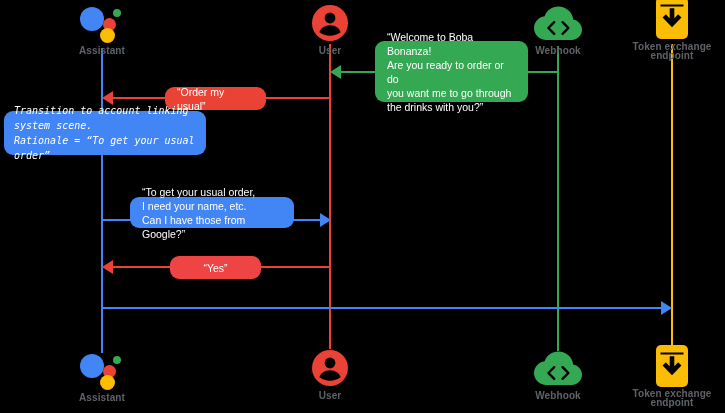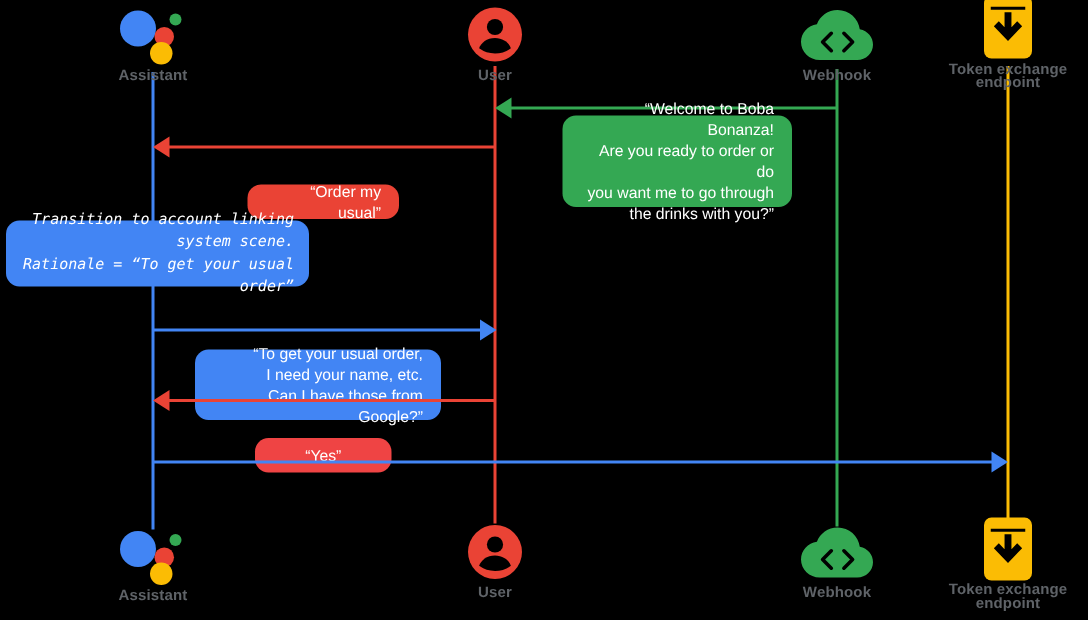--- a/index.html
+++ b/index.html
@@ -72,26 +72,25 @@
     border-bottom: 7px solid transparent;
   }
   .arrow-head.left  { border-right: 11px solid currentColor; }
   .arrow-head.right { border-left: 11px solid currentColor; }
 
   
   .bubble {
     position: absolute;
     border-radius: 9px;
     color: #ffffff;
-    text-align: right;
+    text-align: left;
     box-sizing: border-box;
     display: flex;
     align-items: center;
     justify-content: center;
-    margin-top: 36px;
   }
   .bubble.sans {
     font-size: 10.5px;
     line-height: 14px;
     padding: 6px 12px;
   }
   .bubble.mono {
     font-family: "DejaVu Sans Mono", monospace;
     font-style: italic;
     font-size: 10px;
@@ -170,21 +169,21 @@
     <span>“Order my usual”</span>
   </div>
 
   <div class="bubble mono" style="left:4px; top:111px; width:202px; height:44px; background:#4285f4;">
     <span>Transition to account linking system scene.
 Rationale = “To get your usual order”</span>
   </div>
 
   <div class="arrow-line" style="left:102px; top:219px; width:218px; background:#4285f4;"></div>
   <div class="arrow-head right" style="left:320px; top:213px; color:#4285f4;"></div>
-  <div class="bubble sans" style="left:130px; top:197px; width:164px; height:47px; background:#4285f4;">
+  <div class="bubble sans" style="left:130px; top:197px; width:164px; height:31px; background:#4285f4;">
     <span>“To get your usual order,
 I need your name, etc.
 Can I have those from Google?”</span>
   </div>
 
   <div class="arrow-line" style="left:112px; top:266px; width:218px; background:#ea4335;"></div>
   <div class="arrow-head left" style="left:102px; top:260px; color:#ea4335;"></div>
   <div class="bubble sans" style="left:170px; top:256px; width:91px; height:23px; background:#ef4444;">
     <span>“Yes”</span>
   </div>

